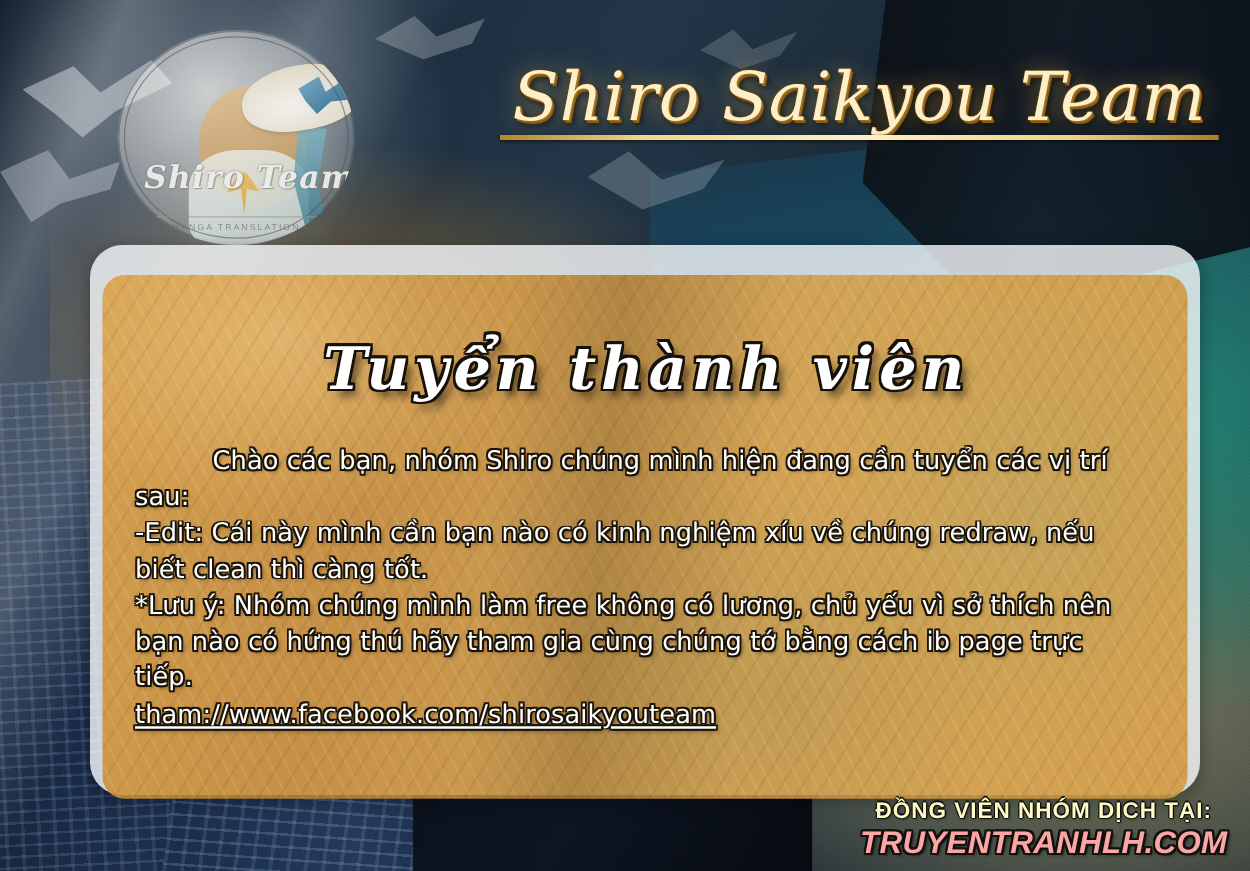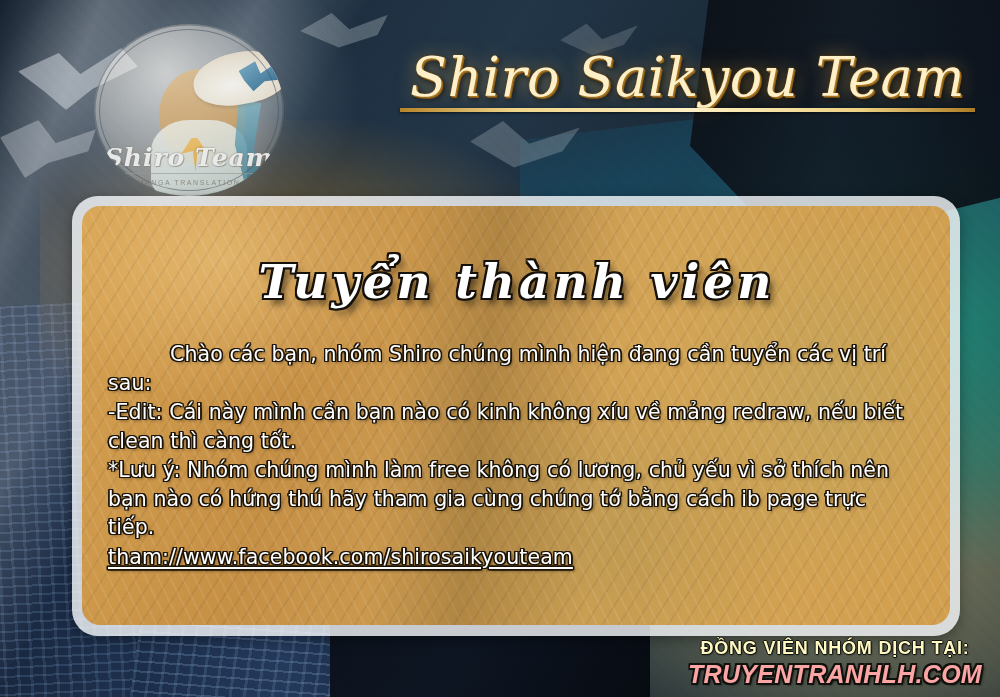--- a/index.html
+++ b/index.html
@@ -166,22 +166,22 @@
     background: linear-gradient(180deg, #88c0cf 0%, #5b9bb0 55%, #3f7f96 100%);
     clip-path: polygon(20% 0%, 76% 4%, 58% 56%, 80% 100%, 34% 96%, 10% 52%);
     opacity: .8;
   }
   .logo-ring {
     position: absolute; inset: 5px;
     border: 1.5px solid rgba(70,82,94,0.55);
     border-radius: 50%;
   }
   .logo-wordmark {
-    position: absolute; left: 0; right: 0; bottom: 24px;
-    text-align: center;
+    position: absolute; left: 0; right: 0; bottom: 40px;
+    text-align: right;
     font-family: "DejaVu Serif", serif;
     font-style: italic;
     font-weight: bold;
     font-size: 25px;
     color: rgba(255,255,255,0.92);
     letter-spacing: 1px;
     text-shadow: 0 0 2px rgba(120,120,110,0.9), 1px 1px 0 rgba(150,145,130,0.6);
   }
   .logo-sub {
     position: absolute; left: 0; right: 0; bottom: 10px;
@@ -230,21 +230,21 @@
   .panel-frame {
     position: absolute;
     left: 72px; top: 196px;
     width: 888px; height: 440px;
     border-radius: 26px;
     background: rgba(248,250,252,0.80);
     box-shadow: 0 4px 14px rgba(0,0,0,0.35);
   }
   .panel-inner {
     position: absolute;
-    left: 82px; top: 206px;
+    left: 82px; top: 220px;
     width: 868px; height: 419px;
     border-radius: 18px;
     overflow: hidden;
     background:
       linear-gradient(104deg, rgba(214,152,60,0.88) 0%, rgba(196,132,44,0.86) 26%, rgba(205,146,56,0.84) 44%, rgba(212,156,64,0.86) 62%, rgba(208,150,58,0.88) 100%);
   }
   
   .panel-tex {
     position: absolute; inset: 0;
     background:
@@ -364,21 +364,21 @@
   <div class="panel-frame"></div>
   <div class="panel-inner">
     <div class="panel-tex"></div>
     <div class="panel-shade"></div>
 
     <div class="panel-content">
       <div class="headline">Tuyển thành viên</div>
 
       <div class="body-text">
         <p class="indent">Chào các bạn, nhóm Shiro chúng mình hiện đang cần tuyển các vị trí sau:</p>
-        <p>-Edit: Cái này mình cần bạn nào có kinh không xíu về mảng redraw, nếu biết clean thì càng tốt.</p>
+        <p>-Edit: Cái này mình cần bạn nào có kinh nghiệm xíu về chúng redraw, nếu biết clean thì càng tốt.</p>
         <p>*Lưu ý: Nhóm chúng mình làm free không có lương, chủ yếu vì sở thích nên bạn nào có hứng thú hãy tham gia cùng chúng tớ bằng cách ib page trực tiếp.</p>
         <p class="link-line">tham://www.facebook.com/shirosaikyouteam</p>
       </div>
     </div>
   </div>
 
   <div class="footer">
     <div class="footer-top">ĐỒNG VIÊN NHÓM DỊCH TẠI:</div>
     <div class="footer-site">TRUYENTRANHLH.COM</div>
   </div>

